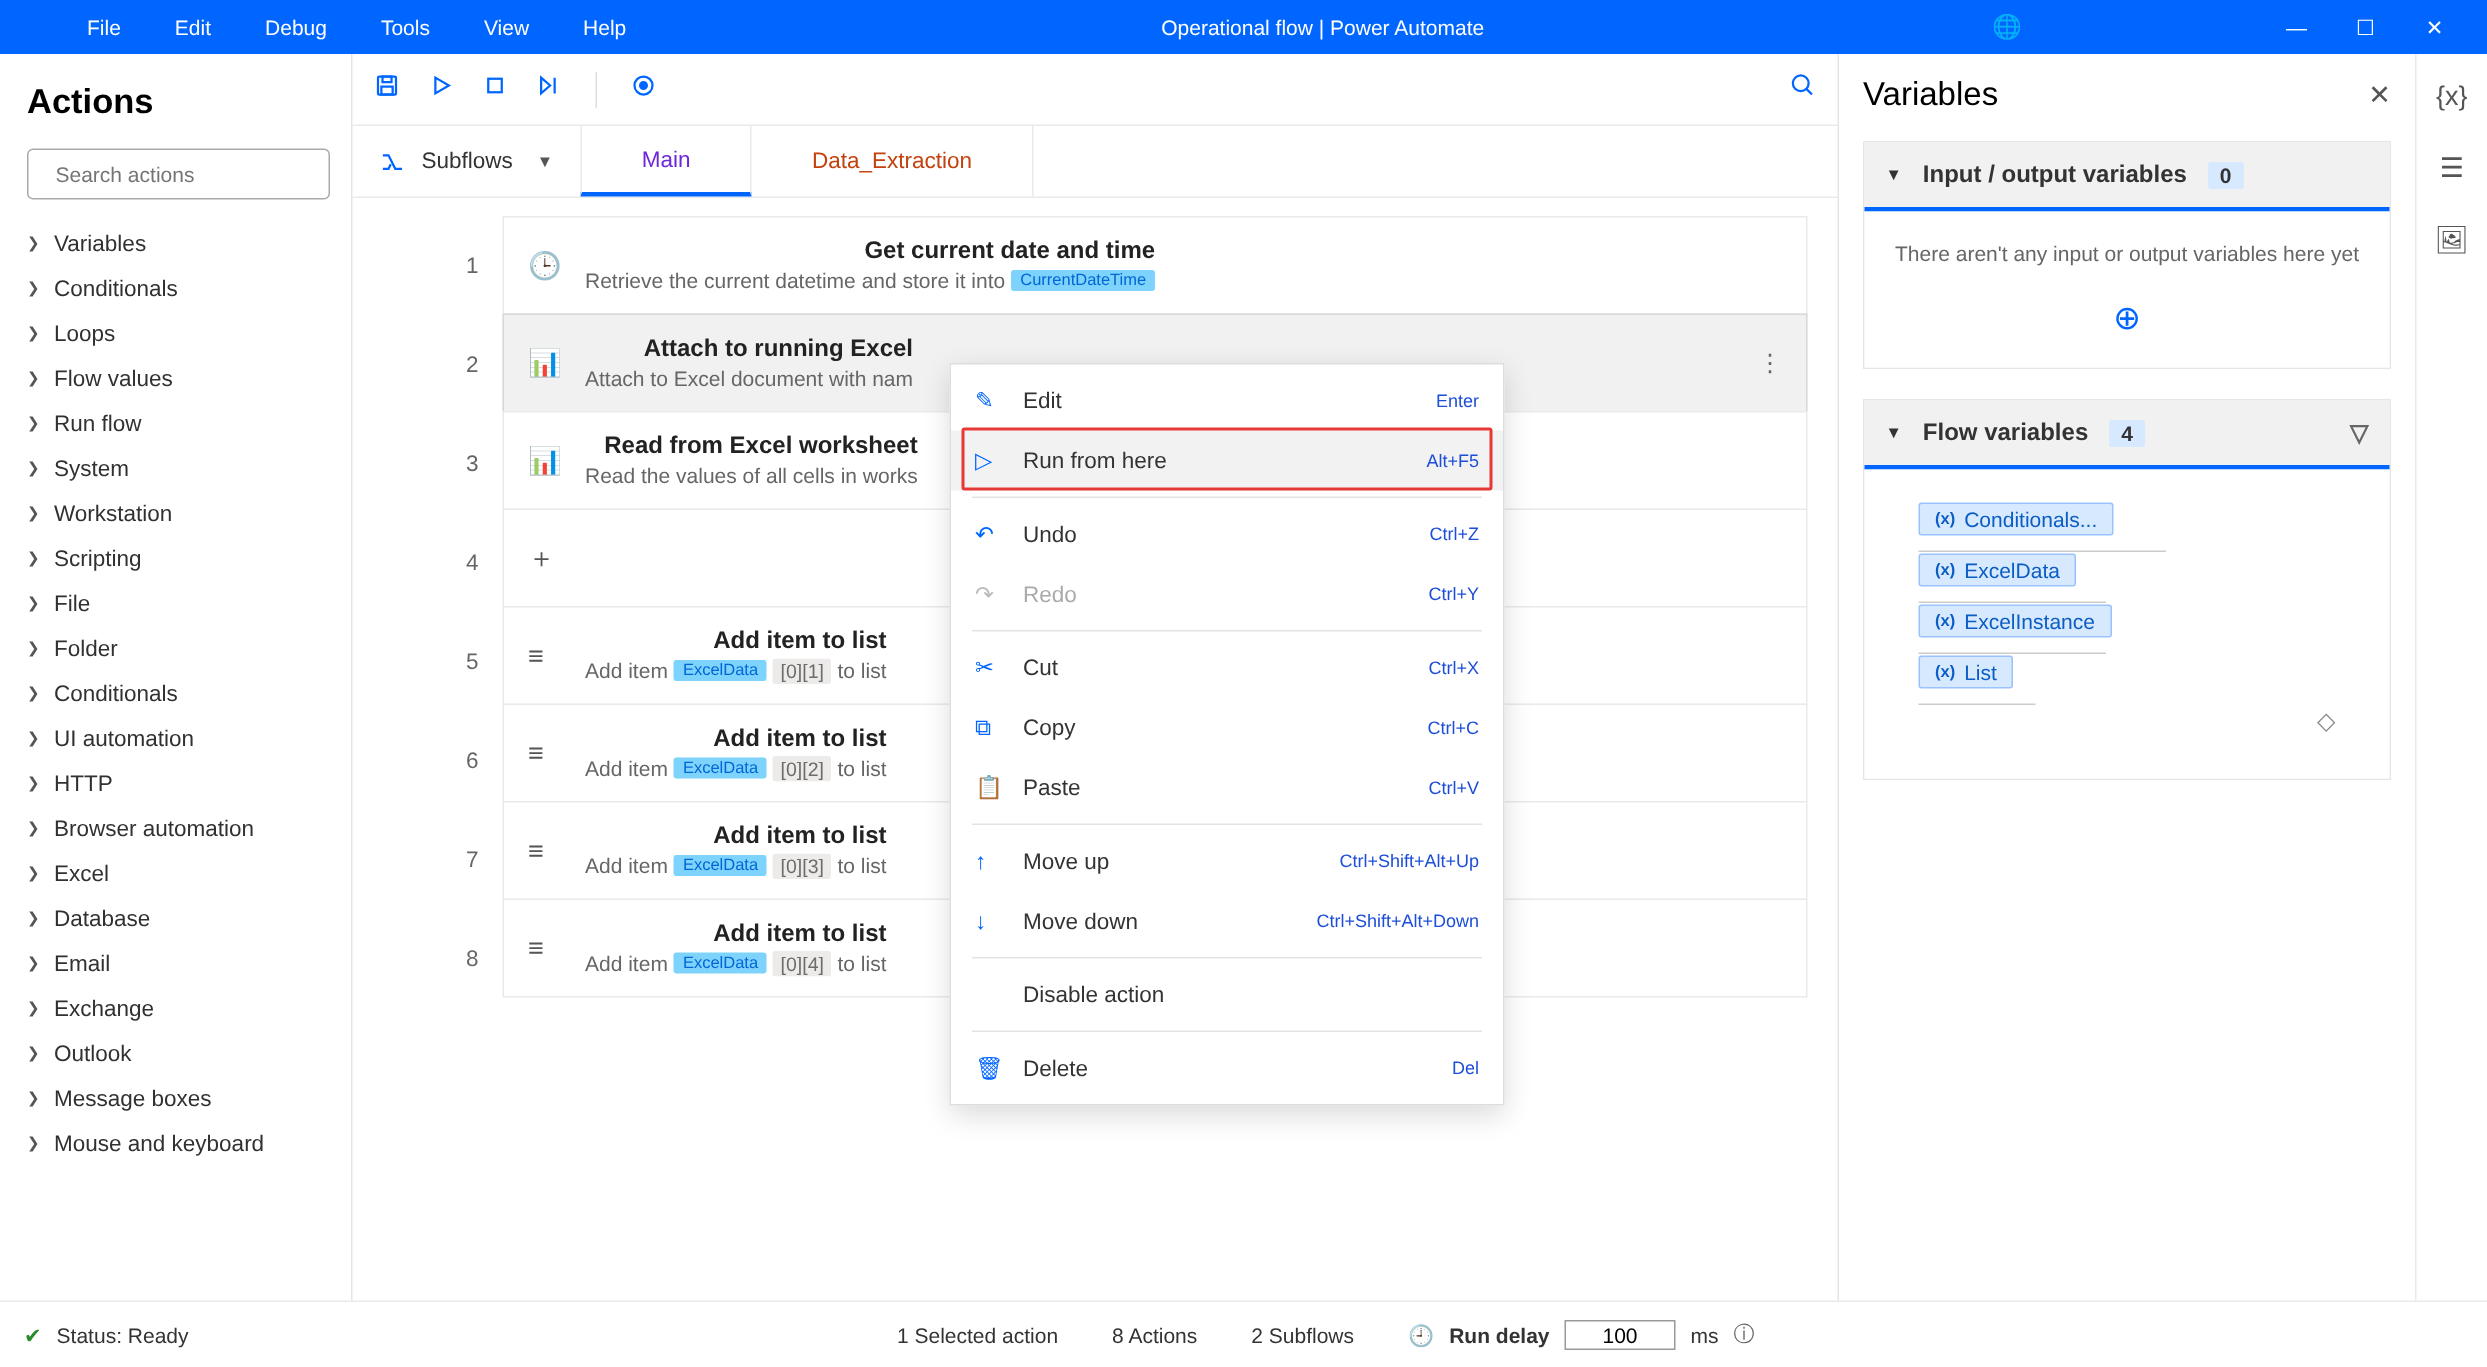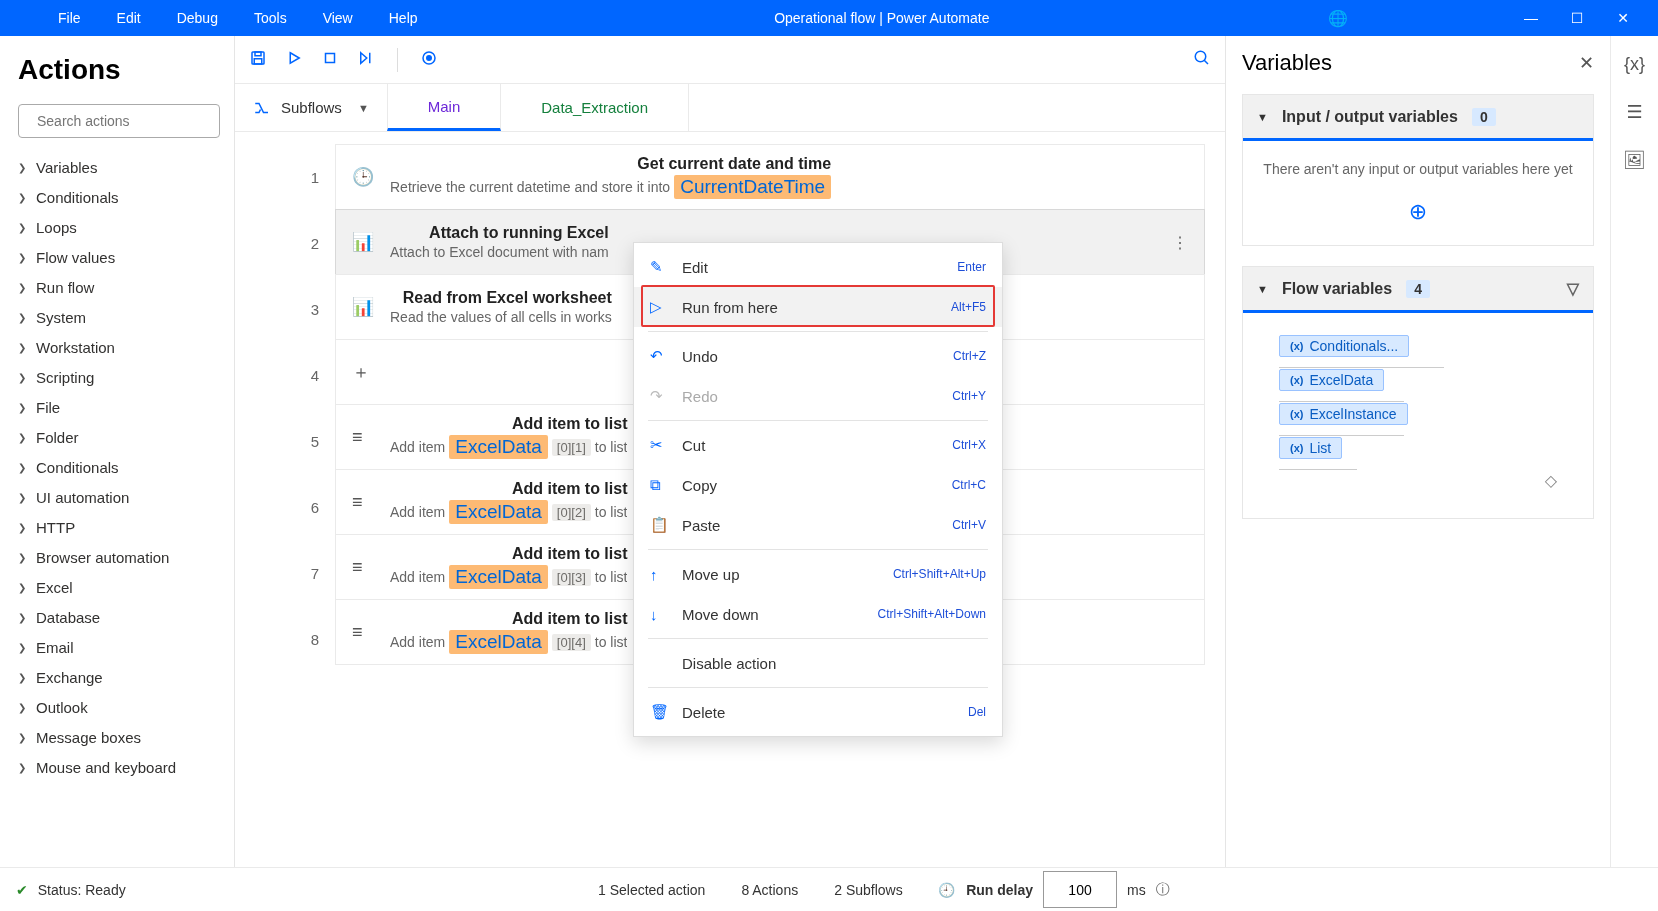--- a/index.html
+++ b/index.html
@@ -9,52 +9,52 @@
 .titlebar .menus { display: flex; gap: 0; padding-left: 40px; }
 .titlebar .menus span { padding: 0 18px; cursor: default; }
 .titlebar .title { flex: 1; text-align: center; font-size: 14px; }
 .titlebar .win-icons { display: flex; gap: 0; padding-right: 12px; align-items: center; }
 .titlebar .win-icons span { width: 46px; text-align: center; font-size: 14px; }
 .titlebar .cloud { margin-right: 160px; font-size: 16px;}
 
 .body { flex: 1; display: flex; min-height: 0; }
 
 .left { width: 235px; border-right: 1px solid #e5e5e5; padding: 18px 14px 0 18px; display: flex; flex-direction: column; overflow: hidden; }
-.left h2 { font-size: 28px; font-weight: 600; margin-bottom: 18px; }
+.left h2 { font-size: 23px; font-weight: 600; margin-bottom: 18px; }
 .searchbox { border: 1px solid #aaa; border-radius: 4px; height: 34px; display: flex; align-items: center; padding: 0 10px; gap: 8px; margin-bottom: 14px; }
 .searchbox svg { width: 16px; height: 16px; stroke: #0066ff;}
 .searchbox input { border: none; outline: none; font-size: 14px; flex: 1; color: #555;}
 .cat-list { overflow-y: auto; }
 .cat-item { display: flex; align-items: center; gap: 10px; height: 30px; font-size: 15px; color: #323130; cursor: default; }
 .cat-item .chev { color: #555; font-size: 10px; width: 8px;}
 
 .center { flex: 1; display: flex; flex-direction: column; border-right: 1px solid #e5e5e5; position: relative; min-width: 0; }
 .toolbar { height: 48px; display: flex; align-items: center; padding: 0 14px; gap: 18px; border-bottom: 1px solid #eaeaea; }
 .toolbar .icon-btn svg { width: 18px; height: 18px; }
 .toolbar .divider { width: 1px; height: 24px; background: #ddd; margin: 0 4px; }
 .toolbar .spacer { flex: 1; }
 
 .subflowbar { height: 48px; display: flex; align-items: center; border-bottom: 1px solid #eaeaea; }
 .subflowbar .sub-btn { display: flex; align-items: center; gap: 10px; padding: 0 18px; color: #333; font-size: 15px; height: 100%; }
 .subflowbar .sub-btn svg { width: 18px; height: 18px; }
-.subflowbar .tab { padding: 0 40px; height: 100%; display: flex; align-items: center; font-size: 15px; color: #15803d; border-right: 1px solid #eaeaea; }
+.subflowbar .tab { padding: 0 40px; height: 100%; display: flex; align-items: center; font-size: 15px; color: #c2410c; border-right: 1px solid #eaeaea; }
 .subflowbar .tab.active { color: #6d28d9; border-bottom: 3px solid #0066ff; font-weight: 500; }
 .subflowbar .tab.sep { border-left: 1px solid #eaeaea; }
 
 .flow-area { flex: 1; overflow-y: auto; position: relative; padding: 12px 20px 0 0; display: flex; }
 .gutter { width: 100px; display: flex; flex-direction: column; align-items: flex-end; padding-right: 16px; }
 .gutter .num { height: 66px; display: flex; align-items: center; color: #666; font-size: 15px; }
 .steps { flex: 1; display: flex; flex-direction: column; gap: 0; }
 .step { height: 66px; border: 1px solid #eaeaea; display: flex; align-items: center; padding: 0 16px; gap: 16px; background: #fff; margin-bottom: -1px; }
 .step.selected { background: #f1f1f1; border-color: #d8d8d8; }
 .step .sicon { width: 22px; color: #555; font-size: 18px; }
 .step .sbody { display: flex; flex-direction: column; gap: 2px; min-width:0;align-items:flex-end;}
 .step .stitle { font-size: 16px; font-weight: 600; color: #222;}
 .step .sdesc { font-size: 14px; color: #666; display: flex; align-items: center; gap: 4px; white-space: nowrap; overflow:hidden;}
-.token { background: #fdba74; color: #0066d6; padding: 1px 6px; border-radius: 2px; font-size: 19px; }
+.token { background: #7dd3fc; color: #0066d6; padding: 1px 6px; border-radius: 2px; font-size: 11px; }
 .token2 { background: #ecebe9; color: #6e6c69; padding: 1px 5px; border-radius: 2px; font-size: 13px; }
 .step .more { margin-left: auto; color: #666; }
 
 .context-menu { position: absolute; left: 398px; top: 110px; width: 370px; background: #fff; border: 1px solid #ddd; box-shadow: 0 6px 18px rgba(0,0,0,0.15); z-index: 50; padding: 4px 0;}
 .cm-item { height: 40px; display: flex; align-items: center; padding: 0 16px; gap: 14px; font-size: 15px; color: #333; }
 .cm-item .cm-icon { width: 18px; color: #0066ff; display:flex; align-items:center;}
 .cm-item .cm-label { flex: 1; }
 .cm-item .cm-short { color: #1d4ed8; font-size: 12px;}
 .cm-item.disabled { color: #aaa; }
 .cm-item.disabled .cm-icon { color: #bbb;}
@@ -86,21 +86,21 @@
 .chip-row.xs::after{width:78px;}
 .vs-body .eraser{ text-align:right; color:#888; padding-top:6px; font-size:16px;}
 
 .right-tools { width: 48px; border-left: 1px solid #eaeaea; display: flex; flex-direction: column; align-items: center; gap: 26px; padding-top: 18px; color: #555;}
 .right-tools span { font-size: 18px;}
 
 .statusbar { height: 44px; border-top: 1px solid #eaeaea; display: flex; align-items: center; padding: 0 16px; font-size: 14px; color: #333;}
 .statusbar .ok { color: #2a8a2a; padding-right: 10px; }
 .statusbar .mid { flex:1; display:flex; justify-content:center; gap:36px; align-items:center;}
 .statusbar .delaybox { display:flex; align-items:center; gap: 10px;}
-.statusbar .delaybox input { width: 74px; height: 37px; border: 1px solid #999; text-align: center; font-size: 14px;}
+.statusbar .delaybox input { width: 74px; height: 20px; border: 1px solid #999; text-align: center; font-size: 14px;}
 </style>
 </head>
 <body>
 
 <div class="titlebar">
   <div class="menus">
     <span>File</span>
     <span>Edit</span>
     <span>Debug</span>
     <span>Tools</span>

